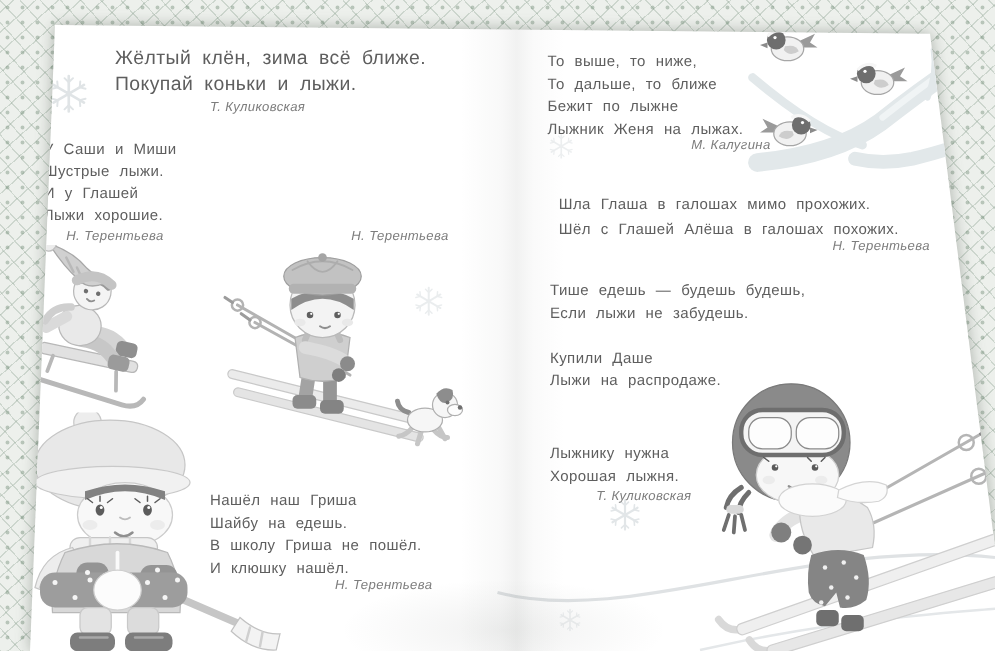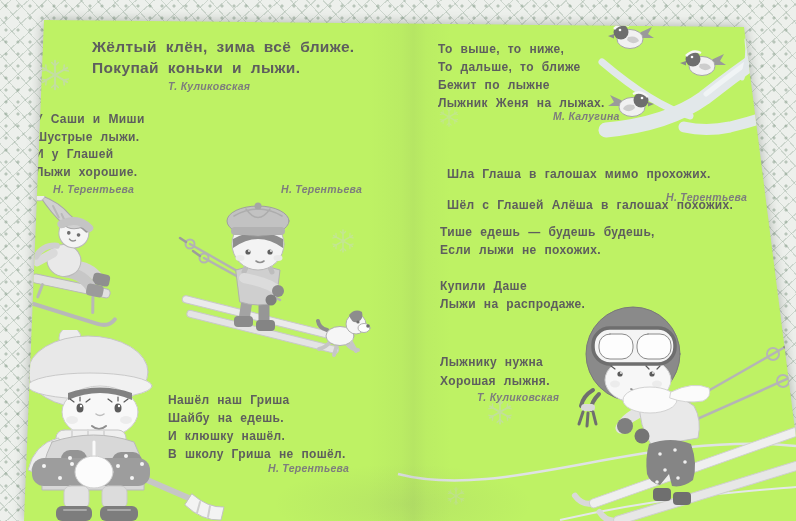--- a/index.html
+++ b/index.html
@@ -11,36 +11,35 @@
   .pattern{
     position:absolute;inset:0;background-color:#edf0ec;
     background-image:
       radial-gradient(circle at 6px 6px, rgba(125,150,130,.48) 1.2px, transparent 1.9px),
       repeating-linear-gradient(48deg,  rgba(140,162,145,.33) 0 1px, transparent 1px 12px),
       repeating-linear-gradient(-42deg, rgba(140,162,145,.33) 0 1px, transparent 1px 12px);
     background-size:12px 12px, auto, auto;
   }
   .page-shadow{position:absolute;inset:0;filter:drop-shadow(0 0 6px rgba(60,70,60,.38));}
   .page{
-    position:absolute;inset:0;background:#bef264;
+    position:absolute;inset:0;background:#ffffff;
     clip-path:polygon(44px 20px, 744px 27px, 796px 438px, 796px 521px, 24px 521px);
-    font-weight:bold;
   }
   .gutter{
     position:absolute;top:0;bottom:0;left:368px;width:84px;pointer-events:none;
     background:linear-gradient(90deg,transparent,rgba(95,100,95,.045) 40%,rgba(95,100,95,.085) 54%,rgba(95,100,95,.03) 70%,transparent);
   }
   .curl{
     position:absolute;left:268px;top:462px;width:270px;height:70px;pointer-events:none;
     background:radial-gradient(ellipse at 50% 60%, rgba(110,115,112,.10), transparent 68%);
   }
   .poem{position:absolute;}
   .line{white-space:pre;color:#5e5e5e;font-size:12px;letter-spacing:.35px;word-spacing:4.2px;line-height:17.5px;}
   .poem-lg .line{font-size:15.5px;line-height:20.5px;}
-  .lh18 .line{line-height:18px;} .lh19 .line{line-height:19px;} .lh20 .line{line-height:20px;margin-top:11px;}
+  .lh18 .line{line-height:18px;} .lh19 .line{line-height:19px;} .lh20 .line{line-height:20px;}
   .author{position:absolute;font-size:10.5px;font-style:italic;color:#7d7d7d;letter-spacing:.3px;white-space:pre;}
   svg.art{position:absolute;pointer-events:none;}
   svg.flake{position:absolute;pointer-events:none;}
 </style>
 </head>
 <body>
 
 <div class="stage">
   <div class="pattern"></div>
 
@@ -307,42 +306,42 @@
       <div class="line">И у Глашей</div>
       <div class="line">Лыжи хорошие.</div>
     </div>
     <div class="author" style="left:53px;top:183px">Н. Терентьева</div>
 
     <div class="author" style="left:281px;top:183px">Н. Терентьева</div>
 
     <div class="poem lh18" style="left:168px;top:391px">
       <div class="line">Нашёл наш Гриша</div>
       <div class="line">Шайбу на едешь.</div>
+      <div class="line">В школу Гриша не пошёл.</div>
       <div class="line">И клюшку нашёл.</div>
-      <div class="line">В школу Гриша не пошёл.</div>
     </div>
     <div class="author" style="left:268px;top:462px">Н. Терентьева</div>
 
     <div class="poem lh18" style="left:438px;top:40px">
       <div class="line">То выше, то ниже,</div>
       <div class="line">То дальше, то ближе</div>
       <div class="line">Бежит по лыжне</div>
       <div class="line">Лыжник Женя на лыжах.</div>
     </div>
     <div class="author" style="left:553px;top:110px">М. Калугина</div>
 
     <div class="poem lh20" style="left:447px;top:153px">
       <div class="line">Шла Глаша в галошах мимо прохожих.</div>
       <div class="line">Шёл с Глашей Алёша в галошах похожих.</div>
     </div>
     <div class="author" style="left:666px;top:191px">Н. Терентьева</div>
 
     <div class="poem lh18" style="left:440px;top:223px">
       <div class="line">Тише едешь — будешь будешь,</div>
-      <div class="line">Если лыжи не похожих.</div>
+      <div class="line">Если лыжи не забудешь.</div>
     </div>
 
     <div class="poem lh18" style="left:440px;top:277px">
       <div class="line">Купили Даше</div>
       <div class="line">Лыжи на распродаже.</div>
     </div>
 
     <div class="poem lh19" style="left:440px;top:353px">
       <div class="line">Лыжнику нужна</div>
       <div class="line">Хорошая лыжня.</div>

